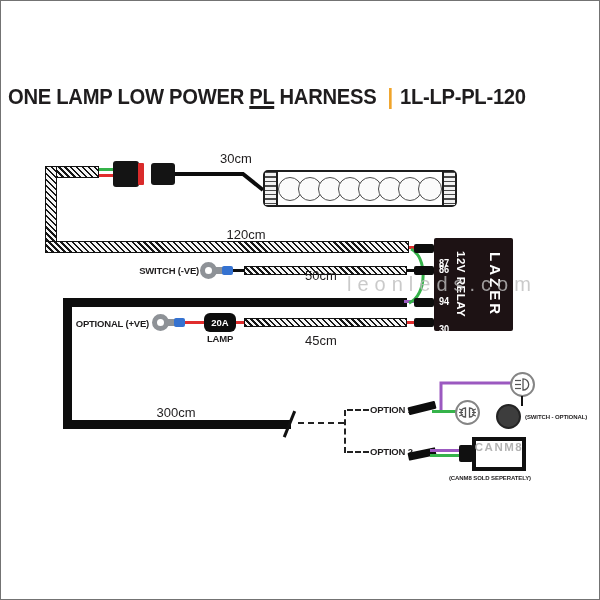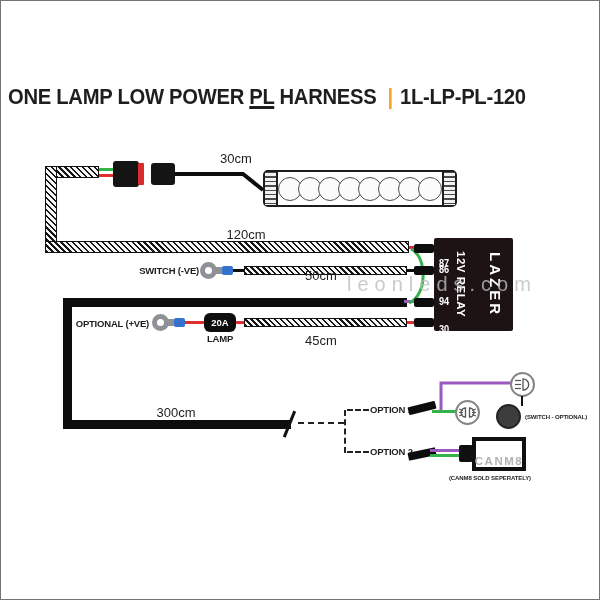--- a/index.html
+++ b/index.html
@@ -40,21 +40,21 @@
   .capL{border-right:2px solid #1d1d1d;}
   .capR{border-left:2px solid #1d1d1d;}
   #lenses{flex:1;display:flex;align-items:center;justify-content:center;}
   .lens{width:24px;height:24px;border:1.6px solid #4d4d4d;border-radius:50%;background:#fbfbfb;
         box-sizing:border-box;flex:none;}
   .lens + .lens{margin-left:-4px;}
   
   #fusebox{left:203px;top:312px;width:32px;height:19px;background:#0d0d0d;border-radius:6px;
            color:#fff;font-weight:bold;font-size:9.5px;display:flex;align-items:center;justify-content:center;}
   #canm8{left:471px;top:436px;width:54px;height:34px;border:4px solid #101010;background:#fff;
-         box-sizing:border-box;display:flex;align-items:flex-end;justify-content:center;
+         box-sizing:border-box;display:flex;align-items:flex-start;justify-content:center;
          color:#b3b3b3;font-weight:bold;font-size:11.5px;letter-spacing:1.5px;}
   #watermark{left:346px;top:272px;font-size:20px;letter-spacing:6px;color:#bdbdbd;opacity:.8;
              z-index:60;white-space:nowrap;}
   svg.overlay{position:absolute;left:0;top:0;pointer-events:none;}
 </style>
 </head>
 <body>
 
 <div id="canvas">
 

